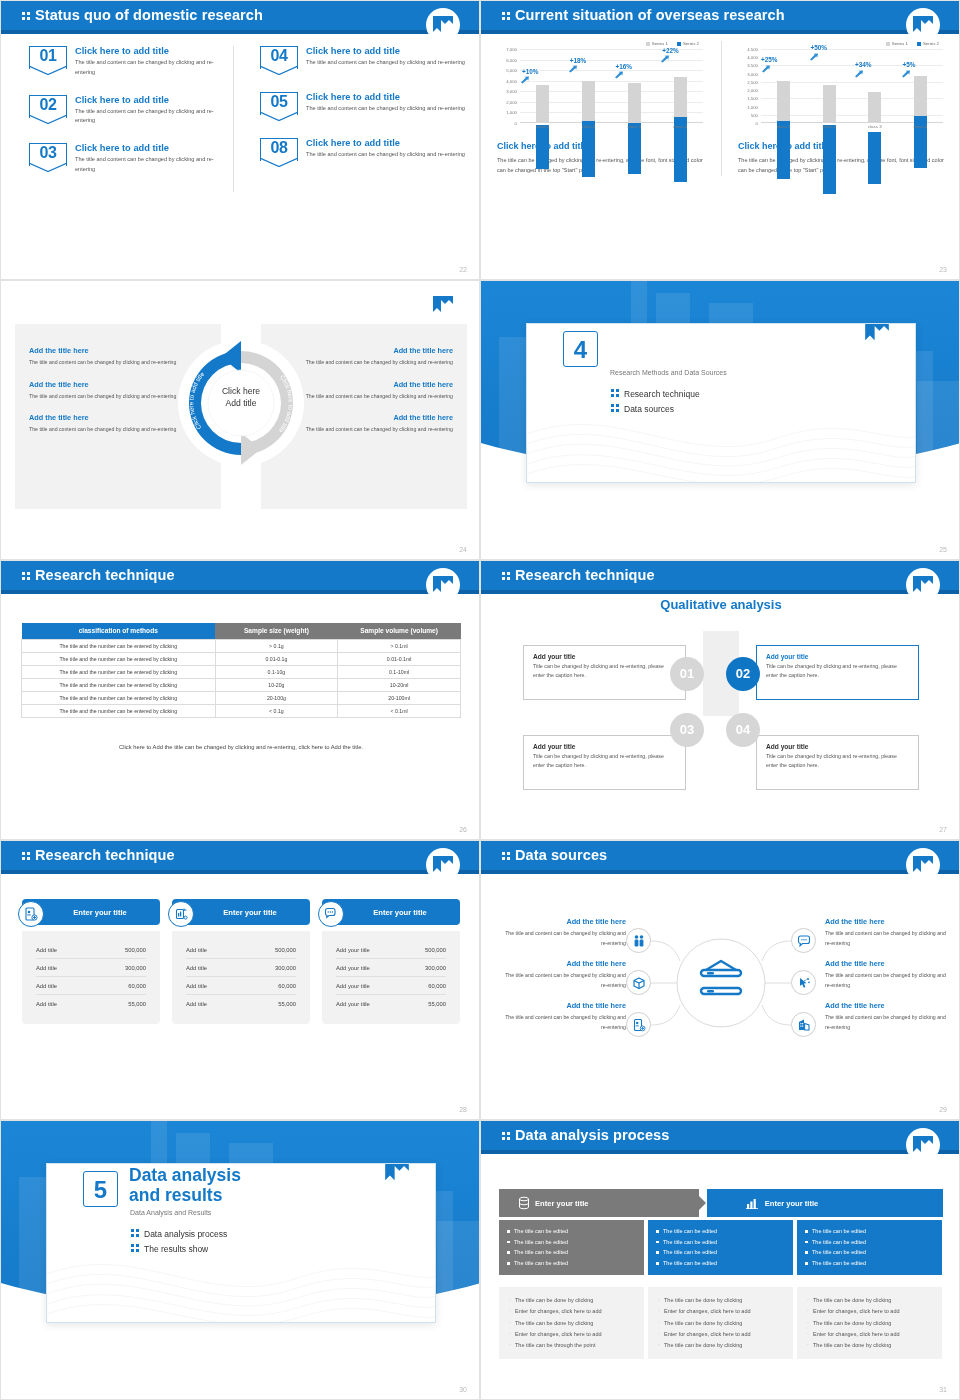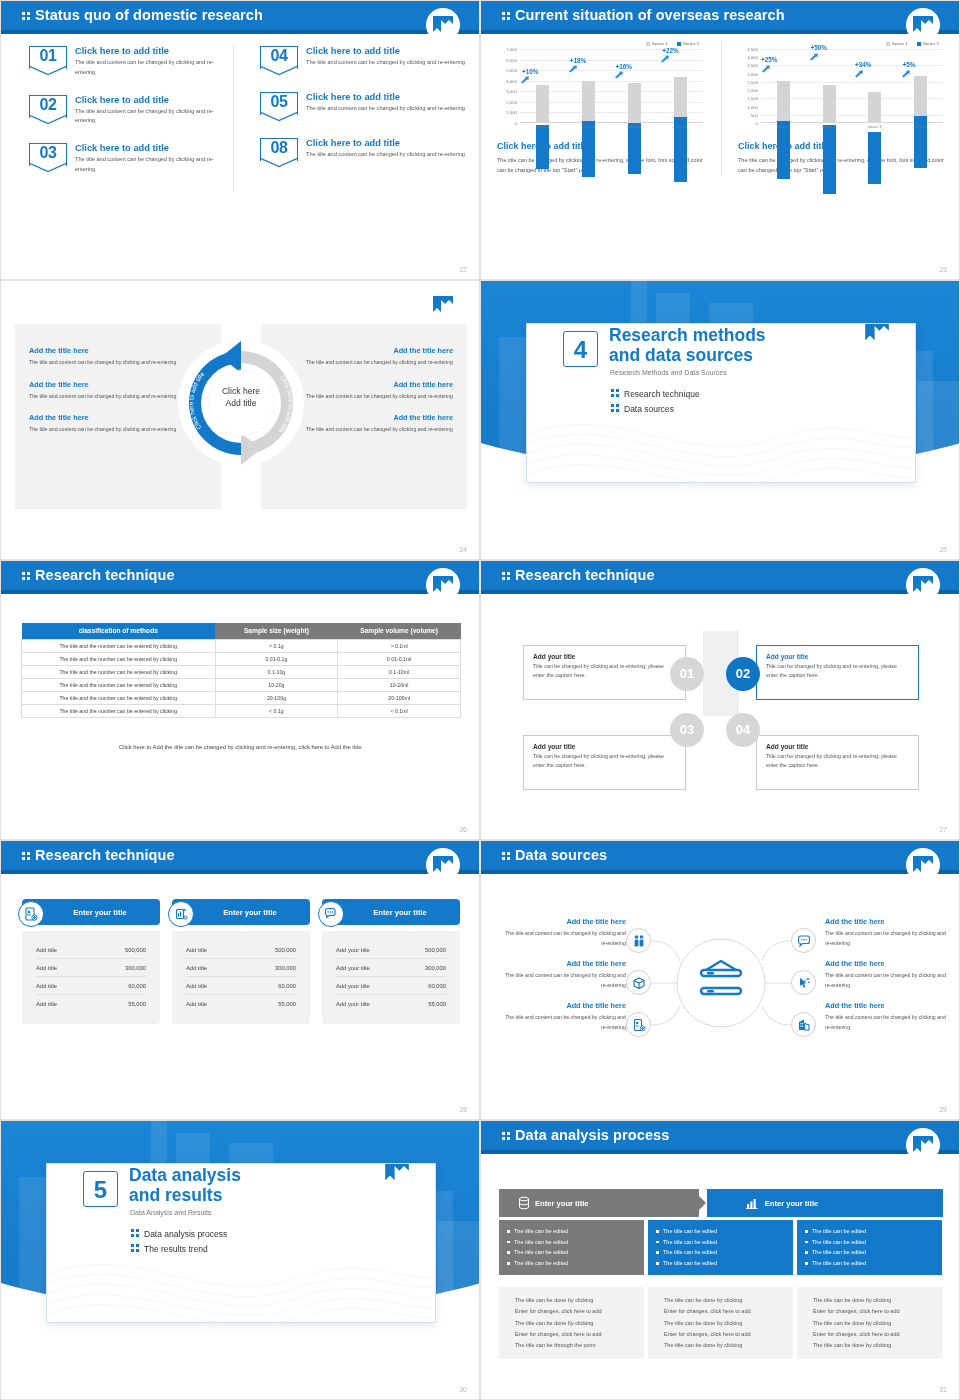--- a/index.html
+++ b/index.html
@@ -487,23 +487,20 @@
             <path d="M0 82 C90 50 160 112 250 86 C320 62 360 92 390 84"></path>
           </g>
         </svg>
         <div class="cardlogo">
           <svg width="26" height="24" viewBox="0 0 22 20" style="position:absolute;left:7px;top:10px">
               <path d="M1 1 L1 17 L5 13 L9 17 L9 5 L13 9 L17 5 L21 9 L21 1 Z" fill="#1479c8"></path>
             </svg>
         </div>
       </div>
       <div class="secnum">4</div>
-      <div class="sech1">
-        <span>Research methods</span><br><span>and data sources</span>
-      </div>
       <div class="sech2">Research Methods and Data Sources</div>
       <div class="secli" style="top:106px">
         <span class="dots blue"><i></i><i></i><i></i><i></i></span><span>Research technique</span>
       </div>
       <div class="secli" style="top:121px">
         <span class="dots blue"><i></i><i></i><i></i><i></i></span><span>Data sources</span>
       </div>
     </div>
     <div class="pgnum">25</div>
   </div>
@@ -568,20 +565,21 @@
       <div class="strip"></div>
       <div class="ttl">
         <span class="dots"><i></i><i></i><i></i><i></i></span><span>Research technique</span>
       </div>
     </div>
     <div class="logo">
       <svg width="22" height="20" viewBox="0 0 22 20">
           <path d="M1 1 L1 17 L5 13 L9 17 L9 5 L13 9 L17 5 L21 9 L21 1 Z" fill="#1479c8"></path>
         </svg>
     </div>
+    <div class="ctitle">Qualitative analysis</div>
     <div class="qbg"></div>
     <div class="qbox" style="left:42px;top:84px">
       <h5>Add your title</h5>
       <p>Title can be changed by clicking and re-entering, please enter the caption here.</p>
     </div>
     <div class="qbox act" style="left:275px;top:84px">
       <h5>Add your title</h5>
       <p>Title can be changed by clicking and re-entering, please enter the caption here.</p>
     </div>
     <div class="qbox" style="left:42px;top:174px">
@@ -854,21 +852,21 @@
       </div>
       <div class="secnum">5</div>
       <div class="sech1">
         <span>Data analysis</span><br><span>and results</span>
       </div>
       <div class="sech2">Data Analysis and Results</div>
       <div class="secli" style="top:106px">
         <span class="dots blue"><i></i><i></i><i></i><i></i></span><span>Data analysis process</span>
       </div>
       <div class="secli" style="top:121px">
-        <span class="dots blue"><i></i><i></i><i></i><i></i></span><span>The results trend</span>
+        <span class="dots blue"><i></i><i></i><i></i><i></i></span><span>The results show</span>
       </div>
     </div>
     <div class="pgnum">30</div>
   </div>
 
   <div class="slide">
     <div class="hdr">
       <div class="strip"></div>
       <div class="ttl">
         <span class="dots"><i></i><i></i><i></i><i></i></span><span>Data analysis process</span>

